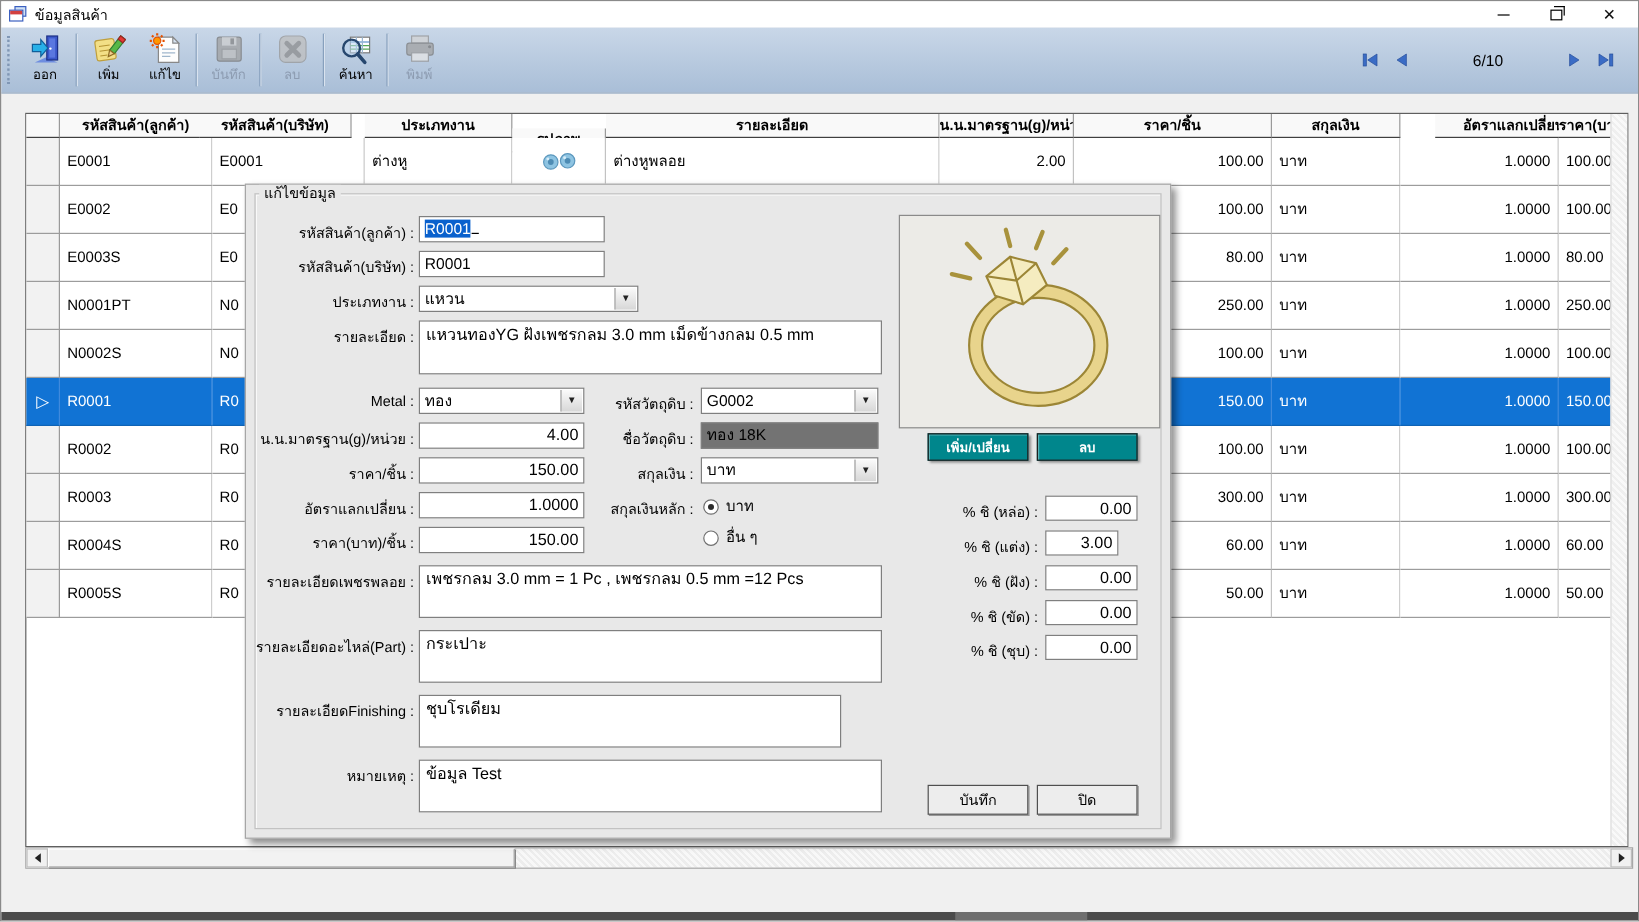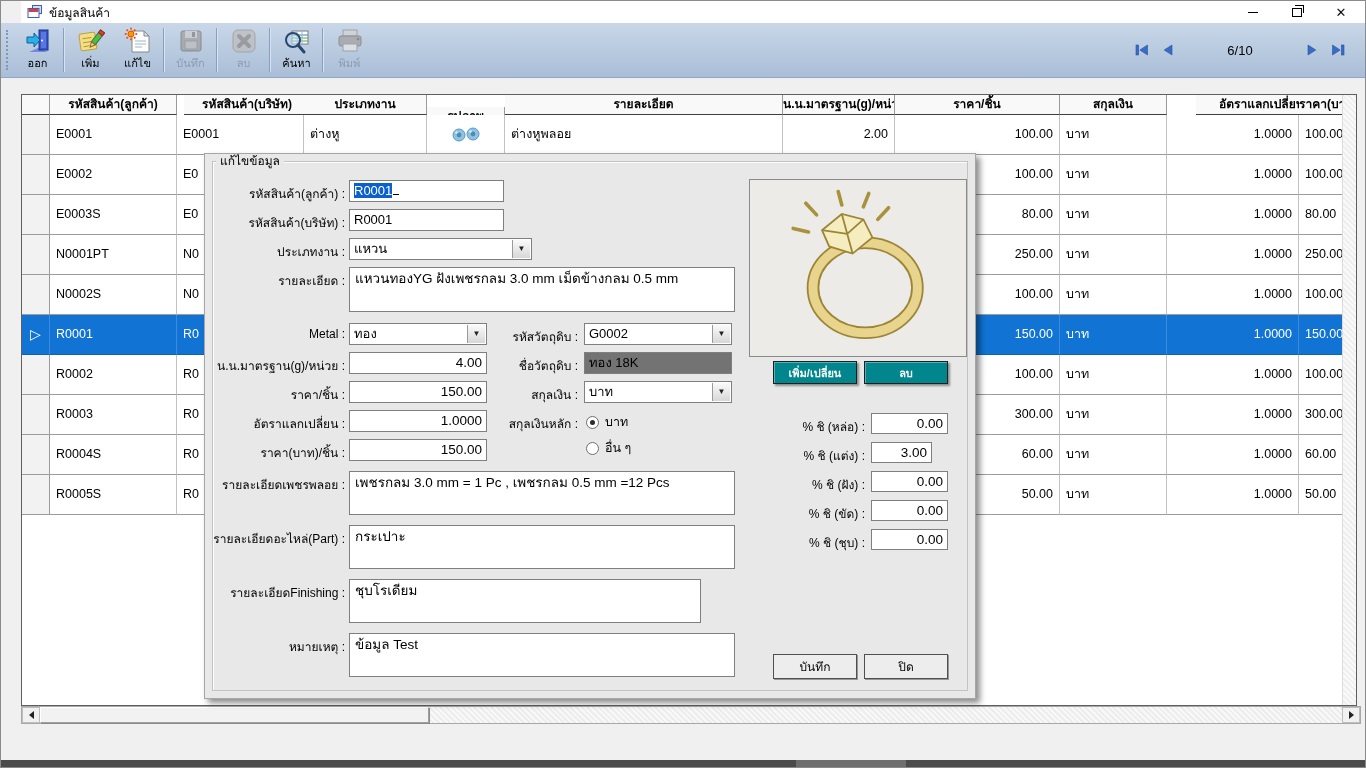--- a/index.html
+++ b/index.html
@@ -1,20 +1,20 @@
 <!DOCTYPE html>
 <html><head>
 <meta charset="utf-8">
 <style>
   html,body{margin:0;padding:0;background:#d5d5d5;}
   .screen{position:relative;width:1366px;height:768px;background:#f0f0f0;
     font-family:"Liberation Sans",sans-serif;overflow:hidden;border:1px solid #8a8a8a;box-sizing:border-box;}
 
   
-  .titlebar{position:absolute;left:0;top:0;right:0;height:22px;background:#ffffff;display:flex;align-items:center;margin-left:20px;}
+  .titlebar{position:absolute;left:0;top:0;right:0;height:22px;background:#ffffff;display:flex;align-items:center;}
   .app-icon{width:16px;height:16px;margin-left:6px;}
   .title-text{font-size:12px;margin-left:6px;color:#000;}
   .win-controls{position:absolute;right:2px;top:0;height:22px;display:flex;}
   .win-btn{width:44px;height:22px;display:flex;align-items:center;justify-content:center;color:#111;}
   .glyph-min{width:10px;height:1px;background:#000;display:block;}
   .glyph-restore{width:8px;height:7px;border:1px solid #000;position:relative;background:#fff;}
   .glyph-restore::before{content:"";position:absolute;left:2px;top:-4px;width:8px;height:7px;border:1px solid #000;border-left:none;border-bottom:none;}
   .glyph-close{font-size:13px;line-height:13px;}
 
   
@@ -241,21 +241,21 @@
             <rect x="10.4" y="1" width="2.6" height="10" fill="#3b6cc5" stroke="#28509c" stroke-width="0.6"></rect>
           </svg>
       </div>
     </div>
   </div>
 
   <div class="grid">
     <div id="grid-header">
         <div class="gh" style="left: 0px; width: 28px;"></div>
         <div class="gh" style="left: 28px; width: 127px;">รหัสสินค้า(ลูกค้า)</div>
-        <div class="gh" style="left: 162px; width: 127px;">รหัสสินค้า(บริษัท)</div>
+        <div class="gh" style="left: 144px; width: 127px;">รหัสสินค้า(บริษัท)</div>
         <div class="gh" style="left: 282px; width: 123px;">ประเภทงาน</div>
         <div class="gh" style="left: 405px; width: 78px; margin-top: 12px;">รูปภาพ</div>
         <div class="gh" style="left: 483px; width: 278px;">รายละเอียด</div>
         <div class="gh" style="left: 761px; width: 112px;">น.น.มาตรฐาน(g)/หน่วย</div>
         <div class="gh" style="left: 873px; width: 165px;">ราคา/ชิ้น</div>
         <div class="gh" style="left: 1038px; width: 107px;">สกุลเงิน</div>
         <div class="gh" style="left: 1174px; width: 132px;">อัตราแลกเปลี่ยน</div>
         <div class="gh" style="left: 1277px; width: 46px;">ราคา(บาท</div>
       </div>
     <div id="grid-rows">

